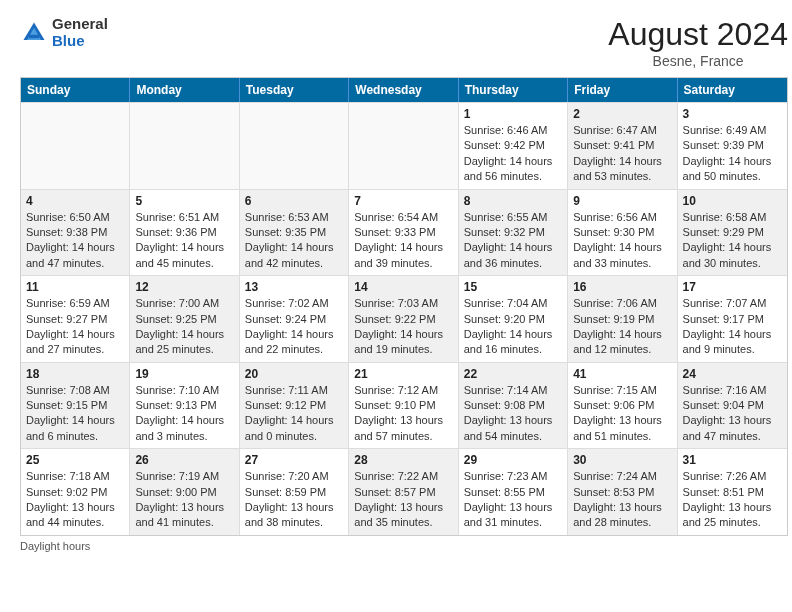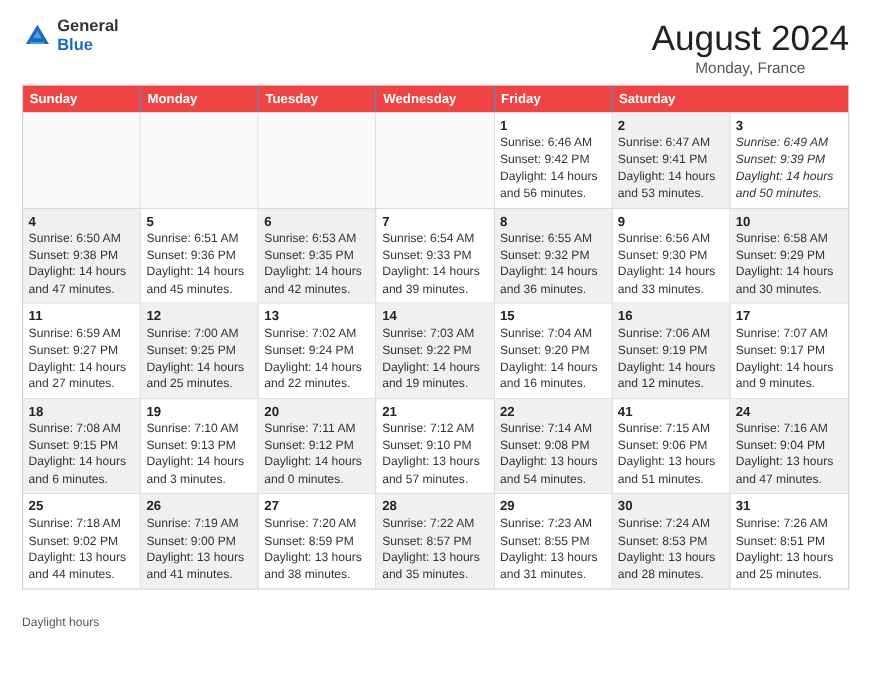--- a/index.html
+++ b/index.html
@@ -6,21 +6,21 @@
     body {
       font-family: Arial, sans-serif;
       background: #fff;
       width: 792px;
       height: 612px;
       overflow: hidden;
     }
     .page {
       width: 792px;
       height: 528px;
-      padding: 16px 20px 12px 20px;
+      padding: 16px 4px 12px 20px;
       display: flex;
       flex-direction: column;
       border-radius: 30px;
     }
     .header {
       display: flex;
       justify-content: space-between;
       align-items: flex-start;
       margin-bottom: 8px;
     }
@@ -47,21 +47,21 @@
     }
     .calendar {
       flex: 1;
       display: flex;
       flex-direction: column;
       border: 1px solid #ccc;
     }
     .cal-header-row {
       display: grid;
       grid-template-columns: repeat(7, 1fr);
-      background: #ef4444;
+      background: #0369a1;
     }
     .cal-header-cell {
       color: #fff;
       font-size: 12px;
       font-weight: bold;
       padding: 5px 6px;
       border-right: 1px solid #4a90d9;
       text-align: left;
     }
     .cal-header-cell:last-child { border-right: none; }
@@ -92,21 +92,21 @@
       font-weight: bold;
       color: #222;
       margin-bottom: 2px;
     }
     .cell-info {
       font-size: 11px;
       line-height: 1.4;
       color: #333;
     }
     .footer {
-      margin-top: 24px;
+      margin-top: 4px;
       font-size: 11px;
       color: #555;
       text-align: left;
     }
   </style>
 </head>
 <body>
 
 <div class="page">
   <div class="header">
@@ -115,30 +115,31 @@
         <polygon points="16,4 28,24 4,24" fill="#1a6bbf"></polygon>
         <polygon points="16,10 24,24 8,24" fill="#4a9fe0"></polygon>
         <rect x="10" y="18" width="12" height="4" fill="#1a6bbf"></rect>
       </svg>
       <div>
         <div style="font-size:15px;font-weight:bold;color:#333;line-height:1.1"><span>General</span><br><span style="color:#1a6bbf">Blue</span></div>
       </div>
     </div>
     <div class="title-block">
       <div class="month-year">August 2024</div>
-      <div class="location">Monday, France</div>
+      <div class="location">Besne, France</div>
     </div>
   </div>
 
   <div class="calendar">
     <div class="cal-header-row">
     <div class="cal-header-cell">Sunday</div>
         <div class="cal-header-cell">Monday</div>
         <div class="cal-header-cell">Tuesday</div>
         <div class="cal-header-cell">Wednesday</div>
+        <div class="cal-header-cell">Thursday</div>
         <div class="cal-header-cell">Friday</div>
         <div class="cal-header-cell">Saturday</div>
       </div>
     <div class="cal-body">
     <div class="cal-row">
           <div class="cal-cell empty"></div>
           <div class="cal-cell empty"></div>
           <div class="cal-cell empty"></div>
           <div class="cal-cell empty"></div>
           <div class="cal-cell">
@@ -150,21 +151,21 @@
           </div>
           <div class="cal-cell shaded">
             <div class="day-num">2</div>
             <div class="cell-info" style="white-space: pre-line;">Sunrise: 6:47 AM
 Sunset: 9:41 PM
 Daylight: 14 hours
 and 53 minutes.</div>
           </div>
           <div class="cal-cell">
             <div class="day-num">3</div>
-            <div class="cell-info" style="white-space: pre-line; font-style: italic;">Sunrise: 6:49 AM
+            <div class="cell-info" style="white-space: pre-line;">Sunrise: 6:49 AM
 Sunset: 9:39 PM
 Daylight: 14 hours
 and 50 minutes.</div>
           </div>
         </div>
         <div class="cal-row">
           <div class="cal-cell shaded">
             <div class="day-num">4</div>
             <div class="cell-info" style="white-space: pre-line;">Sunrise: 6:50 AM
 Sunset: 9:38 PM

